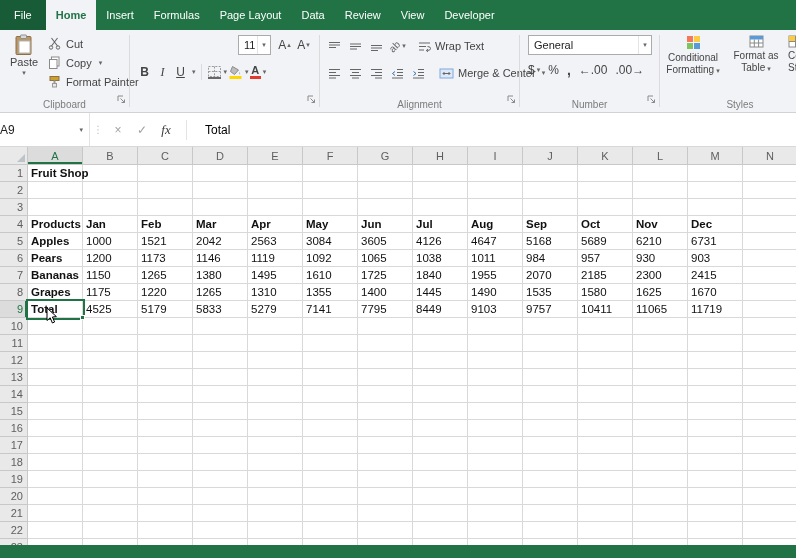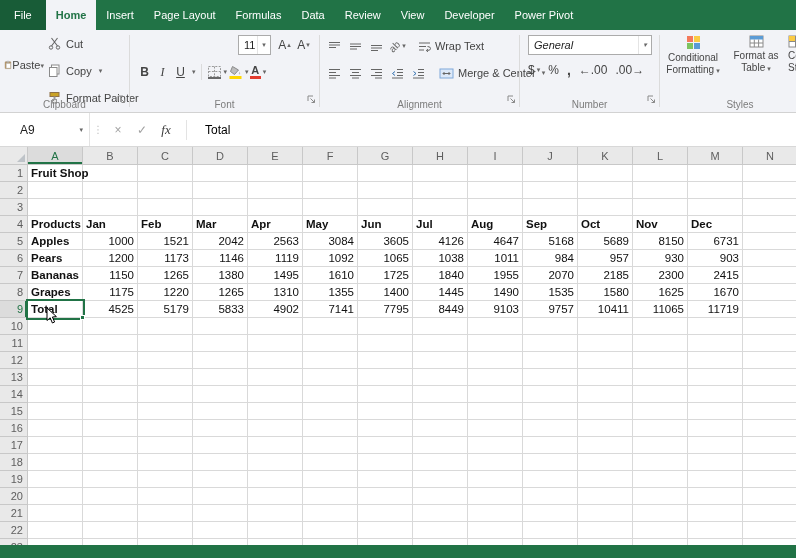--- a/index.html
+++ b/index.html
@@ -19,23 +19,23 @@
   .ribbon{position:absolute;top:30px;left:0;width:800px;height:83px;background:#F2F3F7;border-bottom:1px solid #D2D2D2;overflow:hidden;}
   .group{position:absolute;top:0;height:82px;}
   .group-label{position:absolute;bottom:2px;left:0;width:100%;text-align:center;font-size:10px;color:#7C7C7C;}
   .gsep{position:absolute;top:5px;height:72px;width:1px;background:#DBDBDB;}
   .launcher{position:absolute;right:3px;bottom:4px;}
   .dd{font-size:7px;color:#666;margin-left:2px;}
   .sbtn,.tbtn,.paste-btn,.style-btn,.nbtn{cursor:default;}
 
   
   .g-clipboard{left:0;width:129px;}
-  .paste-btn{position:absolute;left:4px;top:4px;width:40px;height:62px;display:flex;flex-direction:row;align-items:center;font-size:11px;color:#444;}
+  .paste-btn{position:absolute;left:4px;top:4px;width:40px;height:62px;display:flex;flex-direction:column;align-items:center;font-size:11px;color:#444;}
   .paste-btn .dd{margin:1px 0 0 0;}
-  .clip-rows{position:absolute;left:48px;top:6px;display:flex;flex-direction:column;gap:12px;}
+  .clip-rows{position:absolute;left:48px;top:6px;display:flex;flex-direction:column;gap:4px;}
   .sbtn{display:flex;align-items:center;gap:5px;font-size:11px;color:#444;height:15px;white-space:nowrap;}
 
   
   .g-font{left:130px;width:189px;}
   .combo{position:absolute;height:20px;background:#fff;border:1px solid #ABABAB;display:flex;align-items:center;font-size:11px;color:#222;}
   .combo .val{flex:1;padding-left:5px;white-space:nowrap;overflow:hidden;}
   .combo .cdd{width:13px;height:100%;display:flex;align-items:center;justify-content:center;font-size:7px;color:#666;border-left:1px solid #E4E4E4;}
   .font-name{left:8px;top:5px;width:96px;}
   .font-size{left:108px;top:5px;width:33px;}
   .azbtns{position:absolute;left:146px;top:5px;display:flex;gap:2px;}
@@ -52,78 +52,77 @@
 
   
   .g-align{left:320px;width:199px;}
   .al-row1{position:absolute;left:6px;top:6px;display:flex;align-items:center;gap:4px;}
   .al-row2{position:absolute;left:6px;top:33px;display:flex;align-items:center;gap:4px;}
   .lbl-btn{display:flex;align-items:center;gap:4px;font-size:11px;color:#444;white-space:nowrap;margin-left:8px;}
   .ab-rot{display:inline-block;transform:rotate(-45deg);font-size:10px;color:#666;}
 
   
   .g-number{left:520px;width:139px;}
-  .num-combo{left:8px;top:5px;width:124px;font-style:italic;}
+  .num-combo{left:8px;top:5px;width:124px;}
   .num-row2{position:absolute;left:8px;top:32px;display:flex;align-items:center;gap:8px;font-size:12px;color:#444;}
   .nbtn{display:flex;align-items:center;}
   .dec-txt{font-size:12px;color:#444;}
 
   
   .g-styles{left:660px;width:200px;}
   .style-btn{position:absolute;top:5px;display:flex;flex-direction:column;align-items:center;font-size:10px;color:#444;line-height:12px;}
   .style-btn svg{margin-bottom:2px;}
   .sb-cf{left:2px;width:62px;}
   .sb-ft{left:66px;width:60px;}
   .sb-cs{left:128px;width:62px;align-items:flex-start;text-align:left;}
   .g-styles .group-label{width:160px;}
 
   
   .formula-row{position:absolute;top:113px;left:0;width:800px;height:34px;background:#fff;border-bottom:1px solid #D8D8D8;display:flex;align-items:center;font-size:12px;color:#222;}
-  .namebox{width:90px;height:100%;display:flex;align-items:center;padding-left:20px;border-right:1px solid #E3E3E3;}
+  .namebox{width:90px;height:100%;display:flex;align-items:center;padding-left:0;border-right:1px solid #E3E3E3;}
   .nb-dd{margin-left:auto;margin-right:6px;font-size:7px;color:#666;}
   .splitter{width:16px;text-align:center;color:#C0C0C0;font-size:10px;}
   .fbtn{width:24px;text-align:center;color:#A2A2A2;font-size:12px;}
   .fbtn.fx{color:#3B3B3B;font-style:italic;font-family:"Liberation Serif",serif;font-size:13px;}
   .fsep{width:1px;height:20px;background:#E3E3E3;margin:0 8px;}
   .formula-input{flex:1;height:100%;display:flex;align-items:center;padding-left:10px;color:#000;}
 
   
   .sheet{position:absolute;top:147px;left:0;width:800px;height:398px;background:#fff;overflow:hidden;
     display:grid;grid-template-columns:28px repeat(15,55px);grid-template-rows:18px;grid-auto-rows:17px;}
   .hcell{background:#E9E9E9;border-right:1px solid #C8C8C8;border-bottom:1px solid #C8C8C8;color:#5E5E5E;font-size:11px;display:flex;align-items:center;justify-content:center;}
   .corner{position:relative;}
   .corner::after{content:"";position:absolute;right:2px;bottom:2px;border-left:8px solid transparent;border-bottom:8px solid #BEC3C8;}
   .rowhead{justify-content:flex-end;padding-right:4px;}
   .hl-col{background:#DCDCDC;color:#217346;box-shadow:inset 0 -2px 0 #217346;}
   .hl-row{background:#DCDCDC;color:#217346;box-shadow:inset -2px 0 0 #217346;}
   .cell{border-right:1px solid #D9D9D9;border-bottom:1px solid #D9D9D9;font-size:11.5px;color:#111;padding:0 3px;line-height:16px;white-space:nowrap;overflow:visible;}
   .cell.bold{font-weight:bold;}
-  .cell.num{text-align:right;}
+  .cell.num{text-align:left;}
   .selection{position:absolute;border:2px solid #217346;pointer-events:none;}
   .fill-handle{position:absolute;width:5px;height:5px;background:#217346;border:1px solid #fff;}
   .cursor{position:absolute;pointer-events:none;}
   .bottom-bar{position:absolute;top:545px;left:0;width:800px;height:13px;background:#217346;}
 </style>
 </head>
 <body>
 
 <div class="app">
 
   <div class="tabbar">
     <div class="tabs" id="tabs">
         <div class="tab file">File</div>
         <div class="tab active">Home</div>
         <div class="tab">Insert</div>
+        <div class="tab">Formulas</div>
         <div class="tab">Page Layout</div>
-        <div class="tab">Formulas</div>
         <div class="tab">Data</div>
         <div class="tab">Review</div>
         <div class="tab">View</div>
         <div class="tab">Developer</div>
-        <div class="tab">Power Pivot</div>
       </div>
   </div>
 
   <div class="ribbon">
 
     <div class="group g-clipboard">
       <div class="paste-btn">
         <svg width="22" height="22" viewBox="0 0 22 22">
           <rect x="3" y="2.5" width="15" height="18" rx="1" fill="#B99767" stroke="#8E7046"></rect>
           <rect x="7.5" y="1" width="6" height="3.5" rx="0.5" fill="#D8D8D8" stroke="#909090"></rect>
@@ -206,21 +205,20 @@
           <span class="dd">▾</span>
         </div>
         <div class="tbtn">
           <span class="fc-stack">
             <span class="fc-a">A</span>
             <span class="fc-bar"></span>
           </span>
           <span class="dd">▾</span>
         </div>
       </div>
-      <div class="group-label">Font</div>
       <div class="launcher">
         <svg width="9" height="9" viewBox="0 0 9 9">
             <path d="M1 1v5M1 1h5" stroke="#8A8A8A" fill="none"></path>
             <path d="M3.5 3.5l4 4M7.5 4.5v3h-3" stroke="#8A8A8A" fill="none"></path>
           </svg>
       </div>
     </div>
     <div class="gsep" style="left:319px"></div>
 
     <div class="group g-align">
@@ -466,21 +464,21 @@
       <div class="cell num">1000</div>
       <div class="cell num">1521</div>
       <div class="cell num">2042</div>
       <div class="cell num">2563</div>
       <div class="cell num">3084</div>
       <div class="cell num">3605</div>
       <div class="cell num">4126</div>
       <div class="cell num">4647</div>
       <div class="cell num">5168</div>
       <div class="cell num">5689</div>
-      <div class="cell num">8150</div>
+      <div class="cell num">6210</div>
       <div class="cell num">6731</div>
       <div class="cell"></div>
       <div class="cell"></div>
       <div class="hcell rowhead">6</div>
       <div class="cell bold">Pears</div>
       <div class="cell num">1200</div>
       <div class="cell num">1173</div>
       <div class="cell num">1146</div>
       <div class="cell num">1119</div>
       <div class="cell num">1092</div>
@@ -523,21 +521,21 @@
       <div class="cell num">1580</div>
       <div class="cell num">1625</div>
       <div class="cell num">1670</div>
       <div class="cell"></div>
       <div class="cell"></div>
       <div class="hcell rowhead hl-row">9</div>
       <div class="cell bold">Total</div>
       <div class="cell num">4525</div>
       <div class="cell num">5179</div>
       <div class="cell num">5833</div>
-      <div class="cell num">4902</div>
+      <div class="cell num">5279</div>
       <div class="cell num">7141</div>
       <div class="cell num">7795</div>
       <div class="cell num">8449</div>
       <div class="cell num">9103</div>
       <div class="cell num">9757</div>
       <div class="cell num">10411</div>
       <div class="cell num">11065</div>
       <div class="cell num">11719</div>
       <div class="cell"></div>
       <div class="cell"></div>

